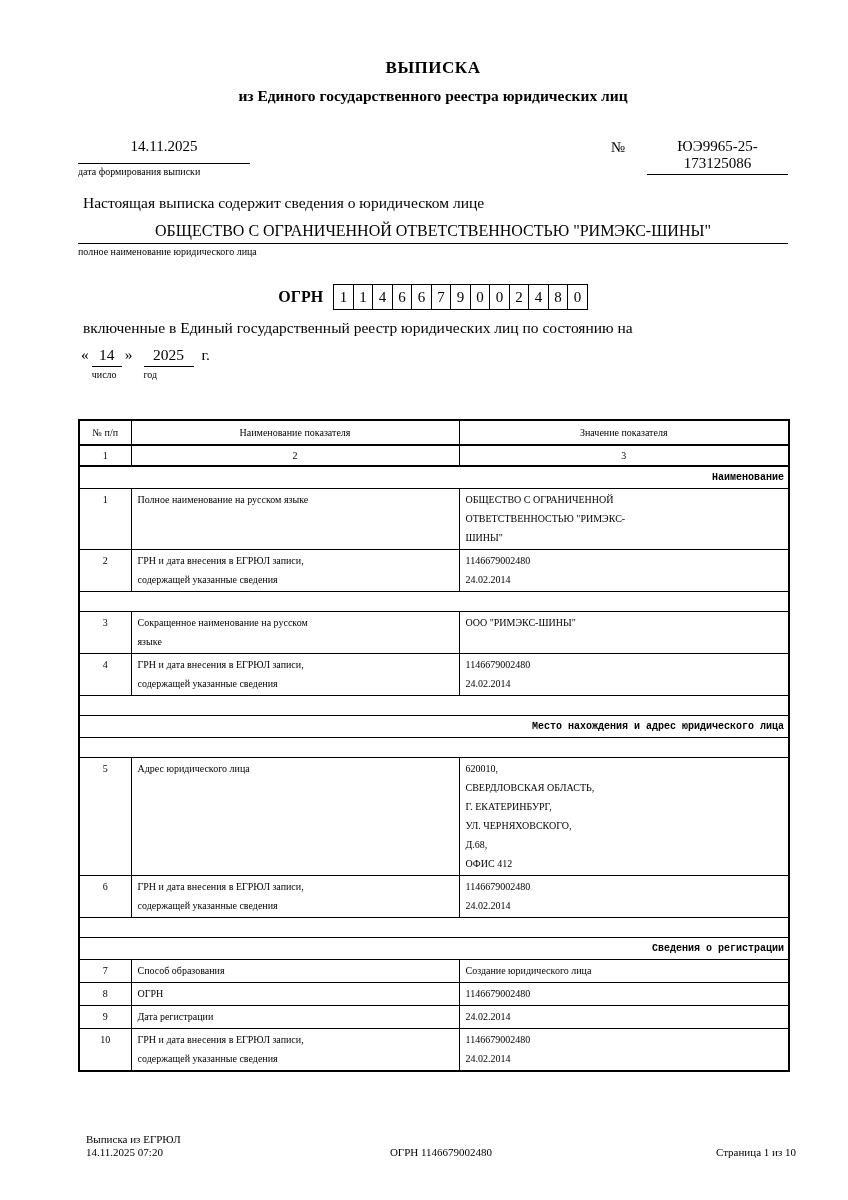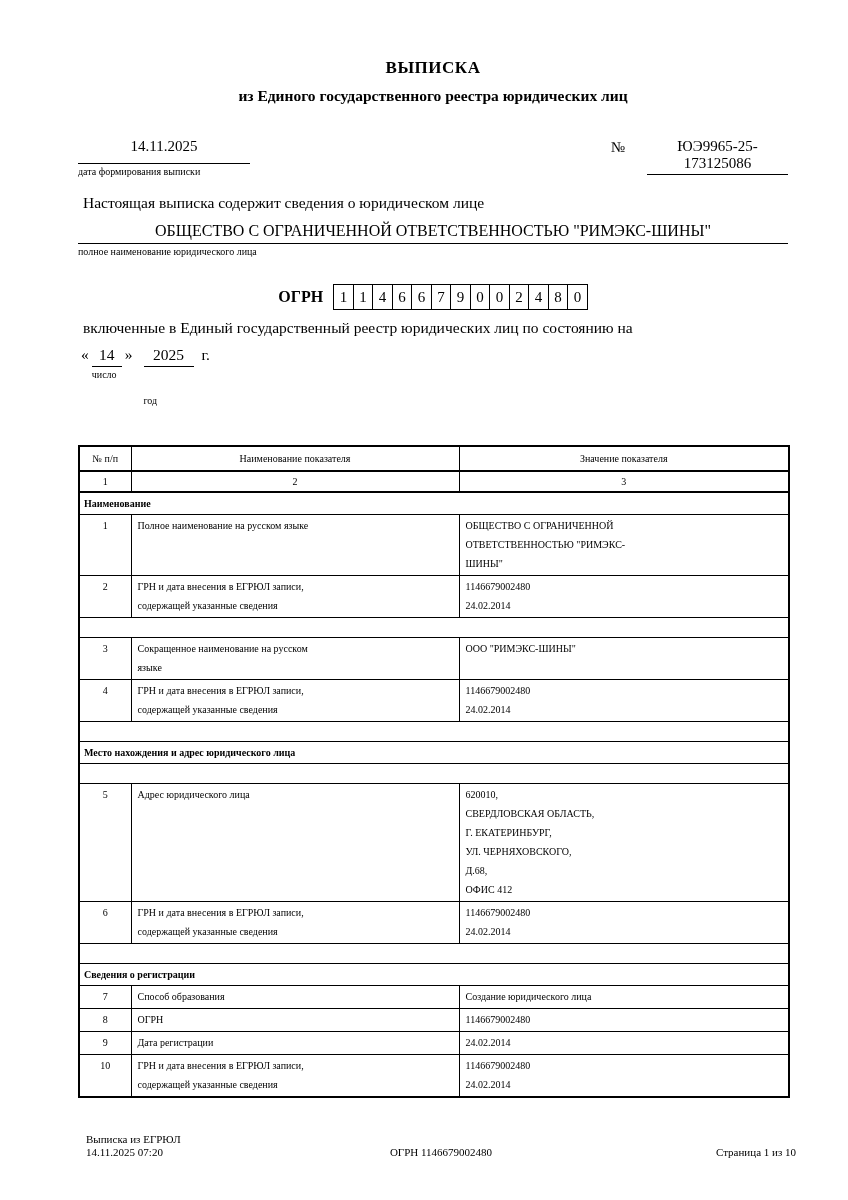--- a/index.html
+++ b/index.html
@@ -106,44 +106,45 @@
   .quote { padding: 0 3px; }
   .seg { display: inline-flex; flex-direction: column; }
   .seg-val {
     text-align: center;
     border-bottom: 1px solid #000;
     padding: 0 6px 2px 6px;
   }
   .seg-day .seg-val { min-width: 30px; }
   .seg-month { margin-left: 8px; }
   .seg-month .seg-val { min-width: 135px; }
-  .seg-year { margin-left: 8px; gap: 26px; }
+  .seg-year { margin-left: 8px; }
   .seg-year .seg-val { min-width: 50px; }
   .year-suffix { margin-left: 8px; }
 
   table.indicators {
     margin-top: 39px;
     width: 710px;
     border-collapse: collapse;
     border: 2px solid #000000;
     font-size: 10px;
     table-layout: fixed;
   }
   table.indicators td, table.indicators th {
     border: 1px solid #000;
     font-weight: normal;
     vertical-align: top;
     line-height: 19px;
   }
   tr.head-row th { text-align: center; padding: 2px 4px; border-bottom: 2px solid #000; }
   tr.nums-row td { text-align: center; padding: 0 4px; border-bottom: 2px solid #000; }
   tr.section-row td {
-    text-align: left;
+    text-align: right;
     font-weight: bold;
     padding: 1px 4px;
+    font-family: Liberation Mono, monospace;
   }
   tr.spacer-row td { height: 20px; }
   td.c-num { text-align: center; padding: 1px 2px; }
   td.c-name { padding: 1px 4px 2px 6px; white-space: pre-line; }
   td.c-value { padding: 1px 4px 2px 6px; white-space: pre-line; margin-left: 44px; }
 
   .footer {
     position: absolute;
     left: 86px;
     top: 1133px;

